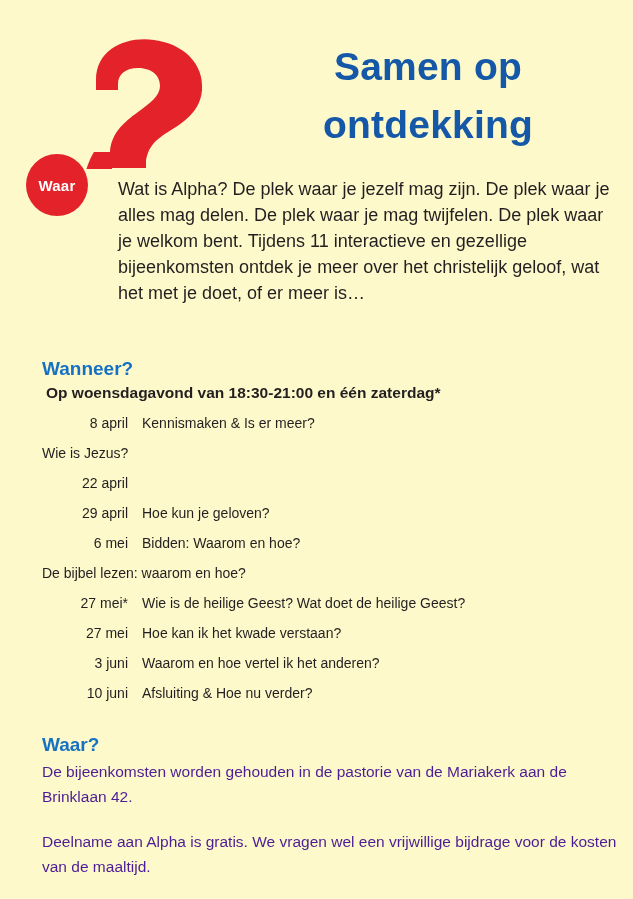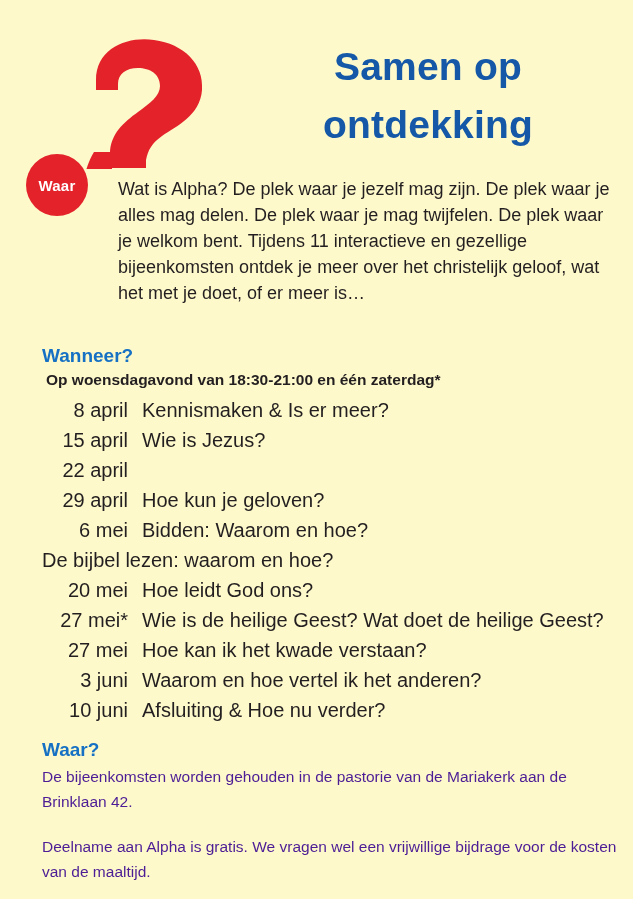--- a/index.html
+++ b/index.html
@@ -102,37 +102,37 @@
     font-size: 15.5px;
     font-weight: bold;
     margin: 4px 0 6px 4px;
   }
   .schedule {
     margin-top: 2px;
   }
   .row {
     display: flex;
     align-items: center;
-    font-size: 20px;
+    font-size: 14px;
     color: #231f20;
     line-height: 30px;
   }
   .row .date {
     width: 100px;
     text-align: right;
     padding-right: 14px;
     box-sizing: border-box;
     white-space: nowrap;
   }
   .row .topic {
     flex: 1;
   }
 
   .block {
-    margin-top: 14px;
+    margin-top: 26px;
   }
   .block p {
     margin: 0;
     font-size: 15.5px;
     line-height: 25px;
     color: #4c1d95;
   }
   .block.kosten {
     margin-top: 20px;
   }
@@ -158,50 +158,45 @@
     <div class="title-block">
       <div class="title-line">Samen op</div>
       <div class="title-line">ontdekking</div>
     </div>
   </div>
 
   <div class="intro">Wat is Alpha? De plek waar je jezelf mag zijn. De plek waar je alles mag delen. De plek waar je mag twijfelen. De plek waar je welkom bent. Tijdens 11 interactieve en gezellige bijeenkomsten ontdek je meer over het christelijk geloof, wat het met je doet, of er meer is…</div>
 
   <div class="content">
 
-    <div class="block" style="margin-top:3px">
+    <div class="block" style="margin-top:16px">
       <div class="section-heading">Wanneer?</div>
       <div class="subtitle">Op woensdagavond van 18:30-21:00 en één zaterdag*</div>
       <div class="schedule">
 
         <div class="row">
           <div class="date">8 april</div>
           <div class="topic">Kennismaken &amp; Is er meer?</div>
         </div>
         <div class="row">
-          <div class="date">15 april</div>
           <div class="topic">Wie is Jezus?</div>
         </div>
         <div class="row">
           <div class="date">22 april</div>
         </div>
         <div class="row">
           <div class="date">29 april</div>
           <div class="topic">Hoe kun je geloven?</div>
         </div>
         <div class="row">
           <div class="date">6 mei</div>
           <div class="topic">Bidden: Waarom en hoe?</div>
         </div>
         <div class="row">
           <div class="topic">De bijbel lezen: waarom en hoe?</div>
-        </div>
-        <div class="row">
-          <div class="date">20 mei</div>
-          <div class="topic">Hoe leidt God ons?</div>
         </div>
         <div class="row">
           <div class="date">27 mei*</div>
           <div class="topic">Wie is de heilige Geest? Wat doet de heilige Geest?</div>
         </div>
         <div class="row">
           <div class="date">27 mei</div>
           <div class="topic">Hoe kan ik het kwade verstaan?</div>
         </div>
         <div class="row">

